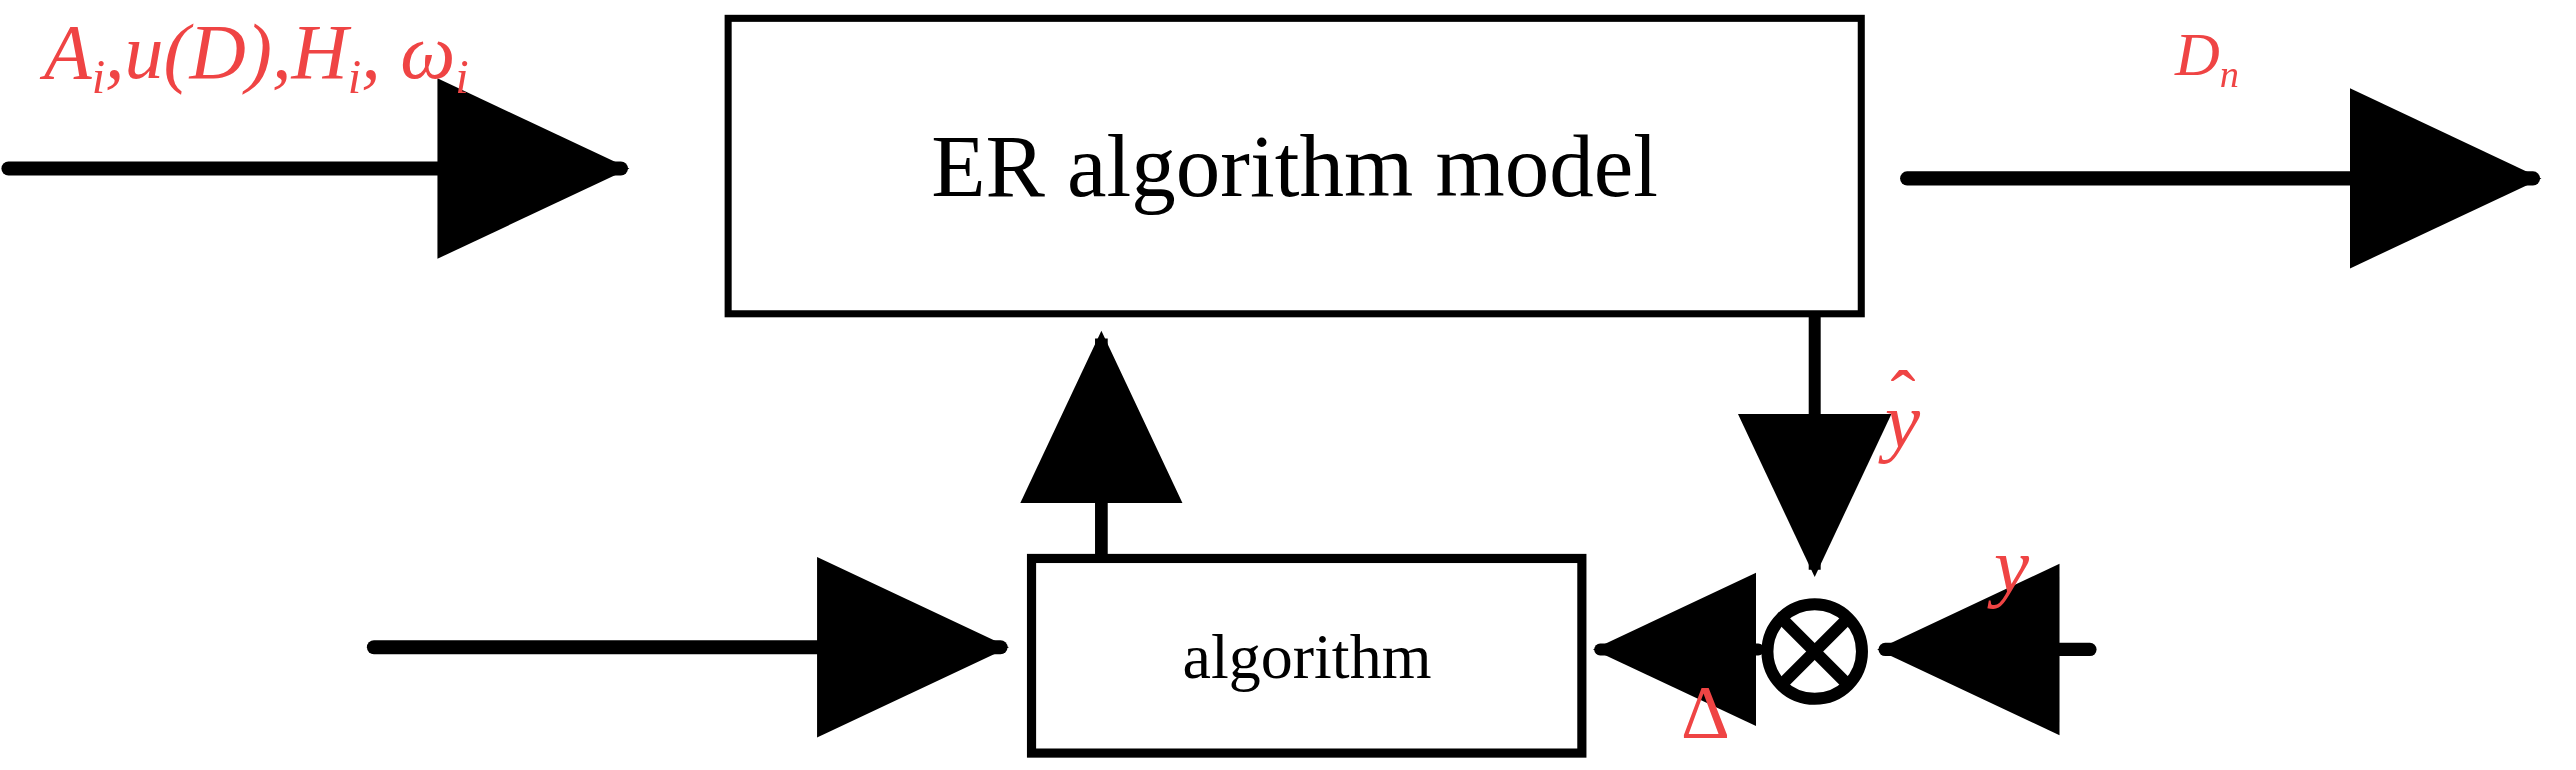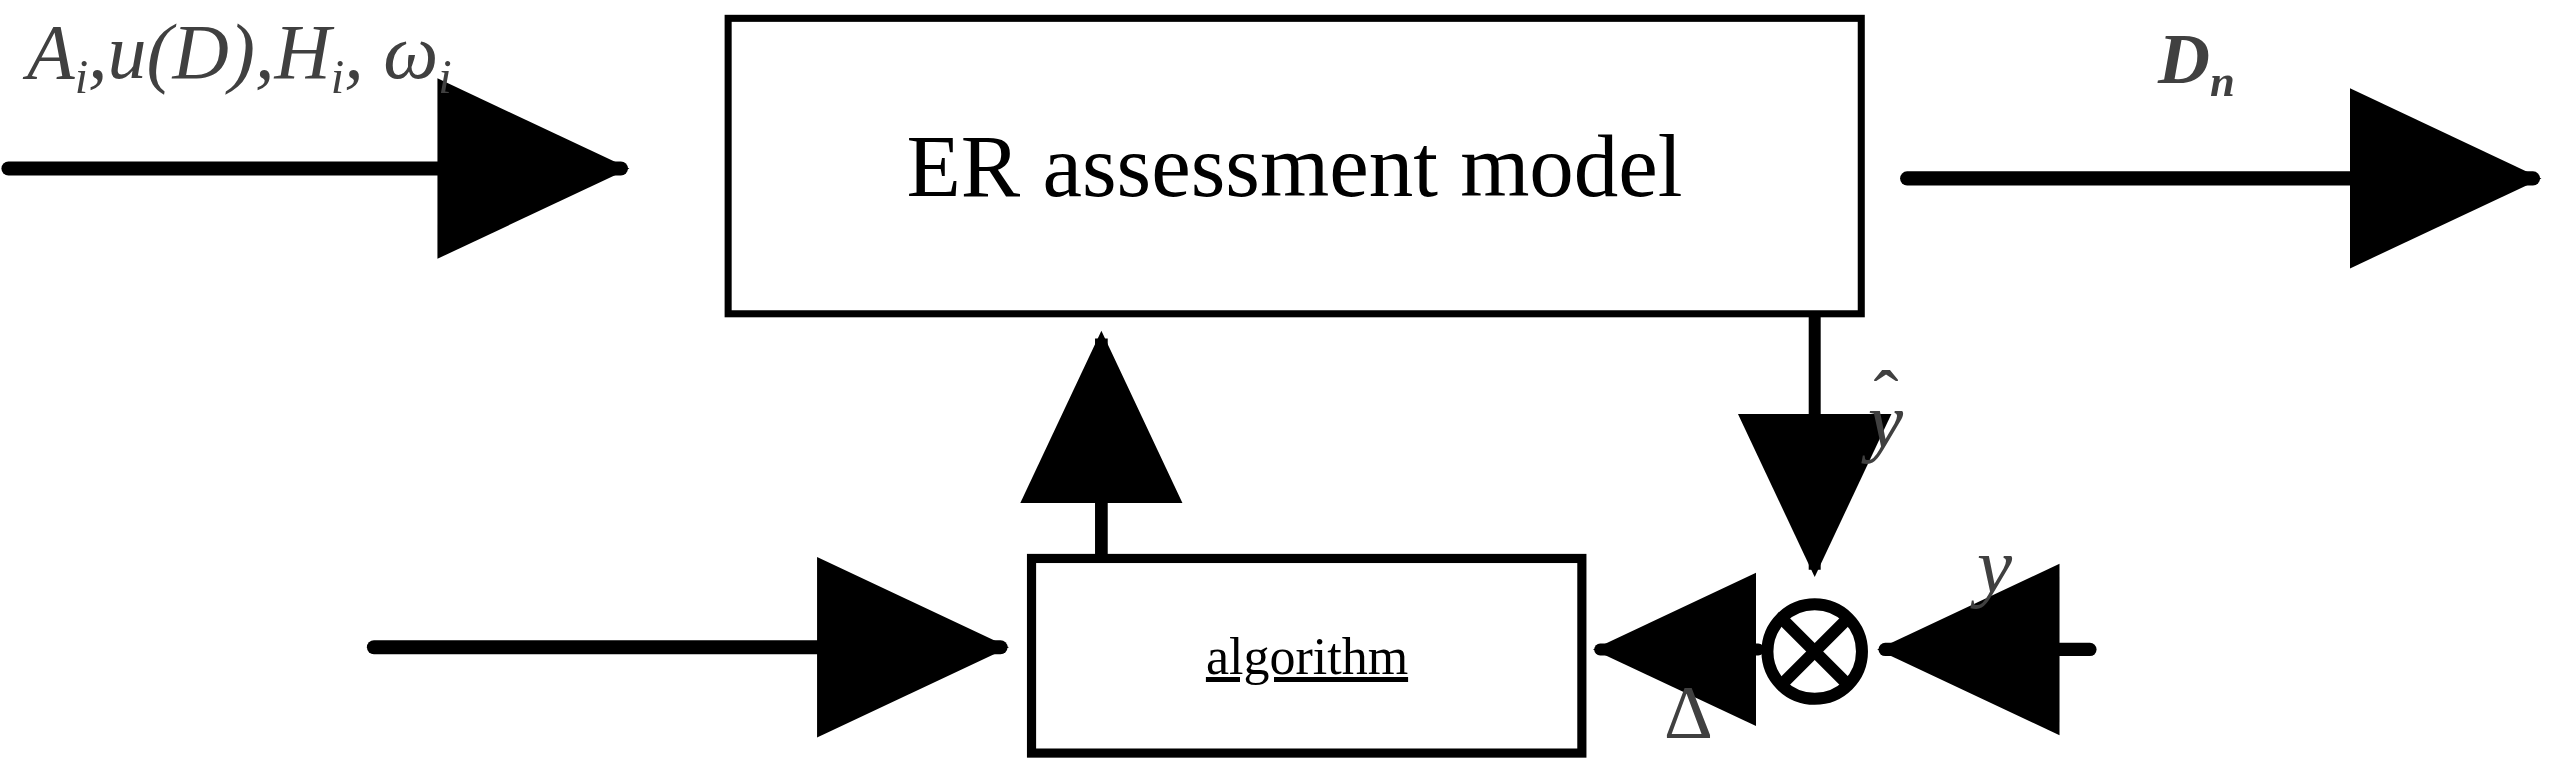--- a/index.html
+++ b/index.html
@@ -21,22 +21,23 @@
     position: absolute;
     left: 0;
     top: 0;
     width: 2576px;
     height: 770px;
   }
   .lbl {
     position: absolute;
     white-space: nowrap;
     line-height: 1;
-    color: #404040;
+    color: #ef4444;
     user-select: none;
+    margin-left: 17px;
   }
   .box-label {
     position: absolute;
     display: flex;
     align-items: center;
     justify-content: center;
     white-space: nowrap;
     color: #000;
   }
   
@@ -46,45 +47,43 @@
     width: 1133px;
     height: 296px;
     font-size: 89px;
     font-weight: 400;
   }
   #algorithm-label {
     left: 1032px;
     top: 559px;
     width: 550px;
     height: 195px;
-    font-size: 52px;
+    font-size: 64px;
     font-weight: 400;
-    text-decoration: underline;
   }
   
   #input-vars-label {
     left: 27px;
     top: 12.7px;
     font-size: 78px;
     font-style: italic;
   }
   #input-vars-label .sub {
     font-size: 0.62em;
     vertical-align: -0.30em;
     font-style: italic;
   }
   #input-vars-label .upr {
     font-style: italic;
   }
   #output-dn-label {
     left: 2158px;
     top: 22.6px;
-    font-size: 72px;
+    font-size: 62px;
     font-style: italic;
-    font-weight: bold;
   }
   #output-dn-label .sub {
     font-size: 0.62em;
     vertical-align: -0.30em;
   }
   #training-data-label {
     left: 385px;
     top: 526px;
     font-size: 76px;
     font-style: normal;
@@ -152,21 +151,21 @@
 
     <line x1="2962" y1="921" x2="2672" y2="921" stroke="#000000" stroke-width="19" stroke-linecap="round" marker-end="url(#arrowL)"></line>
 
     <line x1="2492" y1="921" x2="2268" y2="921" stroke="#000000" stroke-width="17" stroke-linecap="round" marker-end="url(#arrowL)"></line>
 
     <line x1="530" y1="918" x2="1418" y2="918" stroke="#000000" stroke-width="20" stroke-linecap="round" marker-end="url(#arrowR)"></line>
 
     <line x1="1561" y1="798" x2="1561" y2="480" stroke="#000000" stroke-width="18" stroke-linecap="butt" marker-end="url(#arrowR)"></line>
   </svg>
 
-  <div class="box-label" id="er-model-label">ER assessment model</div>
+  <div class="box-label" id="er-model-label">ER algorithm model</div>
 
   <div class="box-label" id="algorithm-label">algorithm</div>
 
   <div class="lbl" id="input-vars-label"><span class="upr">A</span><span class="sub">i</span><span>,</span><span class="upr">u(D)</span><span>,</span><span class="upr">H</span><span class="sub">i</span><span>,</span>&nbsp;<span class="upr">ω</span><span class="sub">i</span></div>
 
   <div class="lbl" id="output-dn-label"><span>D</span><span class="sub">n</span></div>
 
 
   <div class="lbl" id="yhat-label"><span class="hat-wrap"><span class="hat">ˆ</span><span>y</span></span></div>
 

